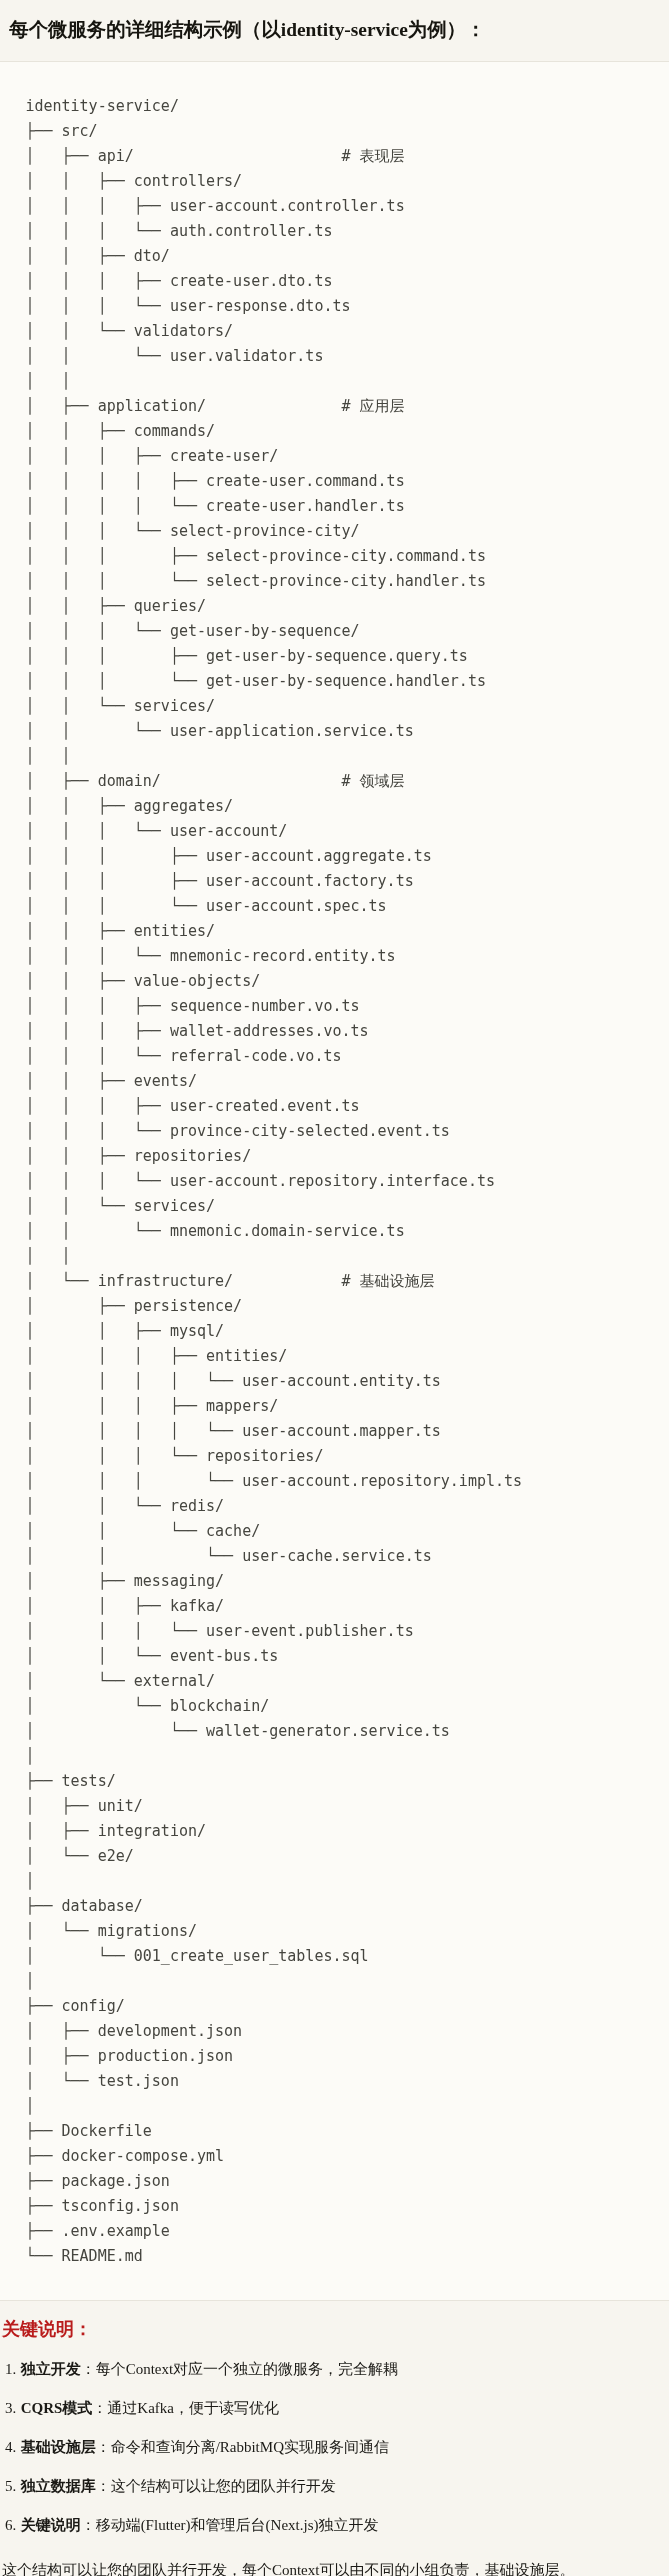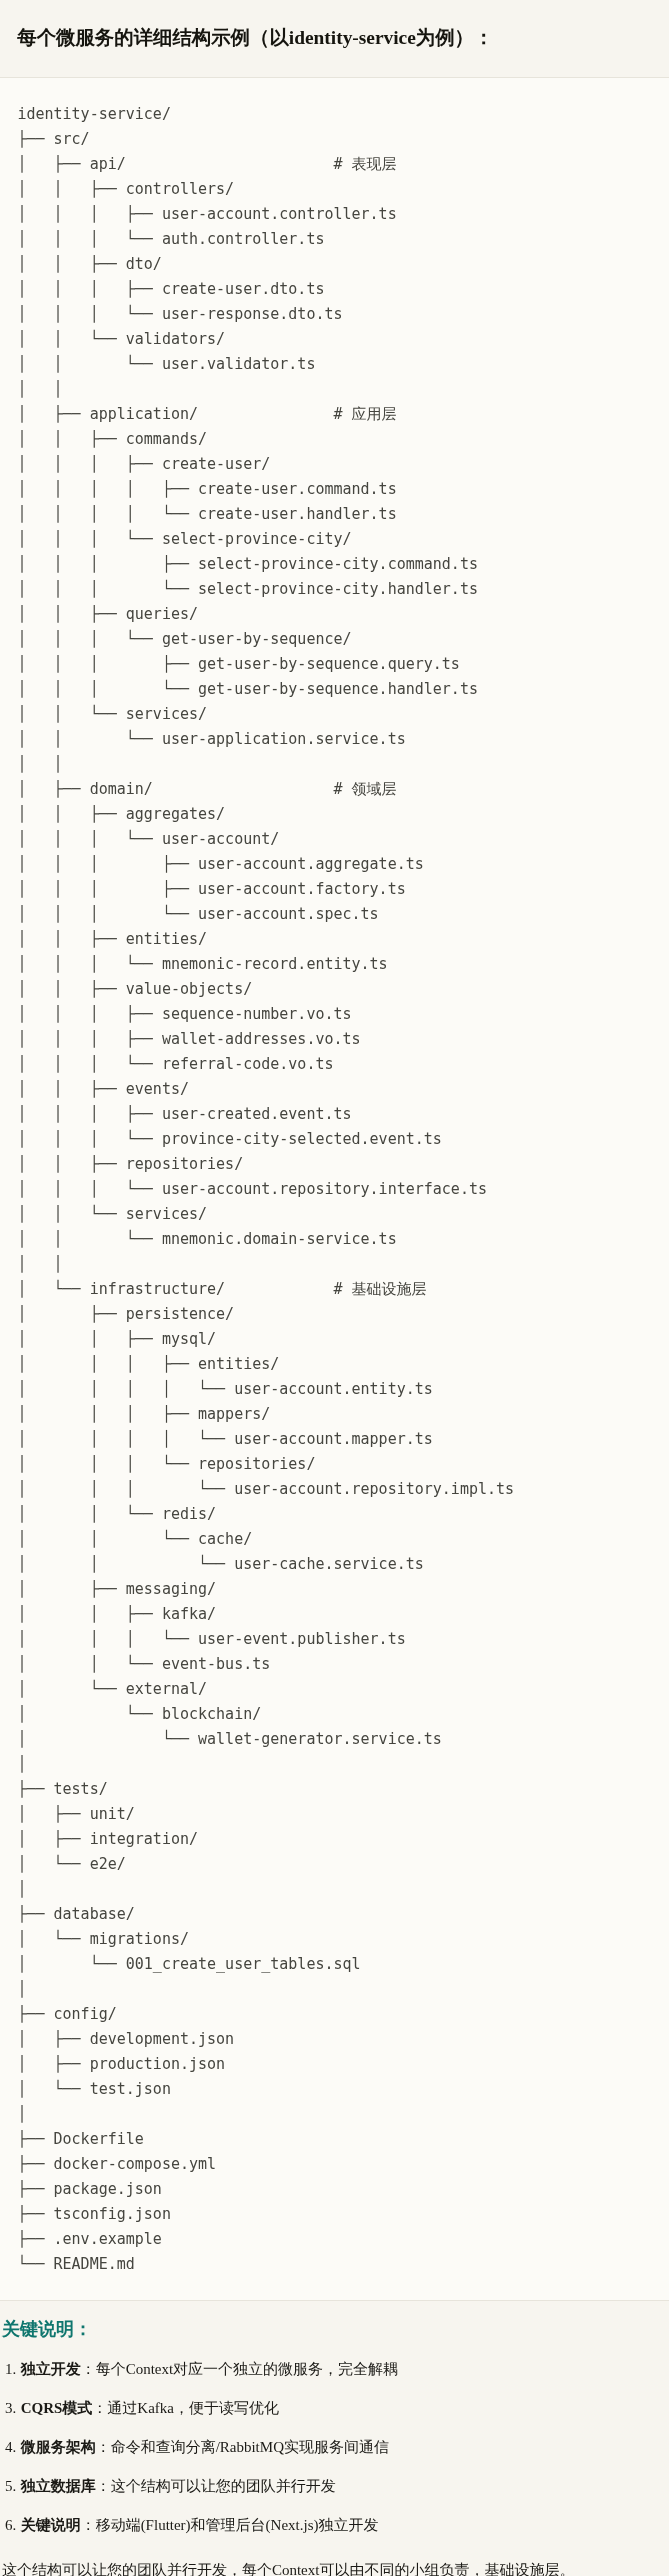--- a/index.html
+++ b/index.html
@@ -6,50 +6,50 @@
   body {
     width: 669px;
     min-height: 2576px;
     background: #f7f5ef;
     color: #1b1a16;
     font-family: "Liberation Serif", "DejaVu Serif", serif;
   }
   .page { width: 669px; overflow: hidden; }
 
   h1.title {
-    margin: 16px;
+    margin: 8px;
     padding: 7.5px 6.3px 10px 1.3px;
     font-size: 19.4px;
     line-height: 1.4;
     font-weight: 700;
     color: #16150f;
     font-family: "Liberation Serif", "DejaVu Serif", serif;
   }
 
   .codeblock {
     background: #fcfbf7;
     border-top: 0.6px solid #e7e4db;
     border-bottom: 0.6px solid #e7e4db;
     padding: 16.3px 0 15px 9.4px;
   }
   pre.tree {
-    margin: 8px;
+    margin: 16px;
     font-family: "DejaVu Sans Mono", "Liberation Mono", monospace;
     font-size: 15px;
     line-height: 25px;
     color: #45453f;
     white-space: pre;
   }
 
   .notes { padding: 16.3px 5px 19px 1.9px; }
   h2.notes-heading {
     margin: 0 0 17.5px 0;
     font-size: 18px;
     font-weight: 700;
-    color: #0f766e;
+    color: #b91c1c;
   }
   .note-item {
     margin: 0 0 19px 3.1px;
     font-size: 15px;
     line-height: 20px;
   }
   .note-item .num { margin-right: 4.4px; }
   .note-item b { font-weight: 700; }
   p.closing {
     margin: 25px 0 0 0;
@@ -155,21 +155,21 @@
   </div>
 
   <div class="notes">
     <h2 class="notes-heading">关键说明：</h2>
 
     <div class="note-item"><span class="num">1.</span><b>独立开发</b><span>：每个Context对应一个独立的微服务，完全解耦</span></div>
 
 
     <div class="note-item"><span class="num">3.</span><b>CQRS模式</b><span>：通过Kafka，便于读写优化</span></div>
 
-    <div class="note-item"><span class="num">4.</span><b>微服务架构</b><span>：命令和查询分离/RabbitMQ实现服务间通信</span></div>
+    <div class="note-item"><span class="num">4.</span><b>基础设施层</b><span>：命令和查询分离/RabbitMQ实现服务间通信</span></div>
 
     <div class="note-item"><span class="num">5.</span><b>独立数据库</b><span>：这个结构可以让您的团队并行开发</span></div>
 
     <div class="note-item"><span class="num">6.</span><b>关键说明</b><span>：移动端(Flutter)和管理后台(Next.js)独立开发</span></div>
 
     <p class="closing">这个结构可以让您的团队并行开发，每个Context可以由不同的小组负责，基础设施层。</p>
   </div>
 
 </div>
 

